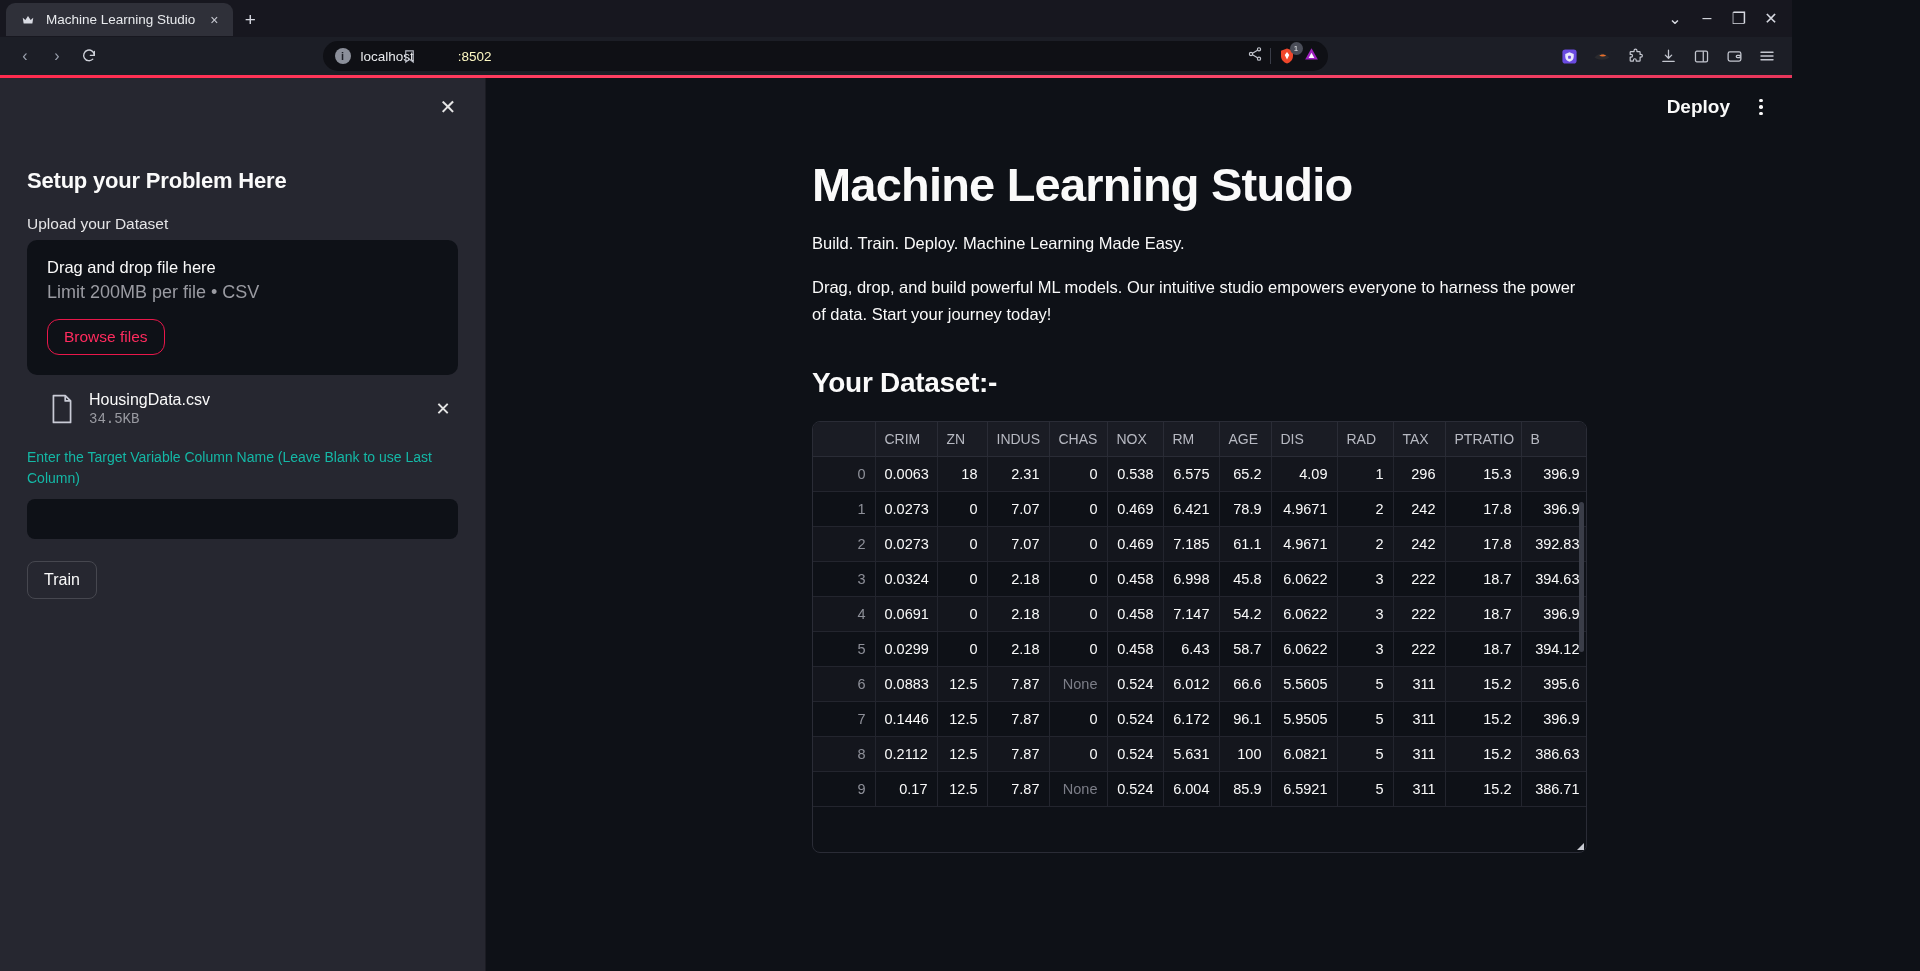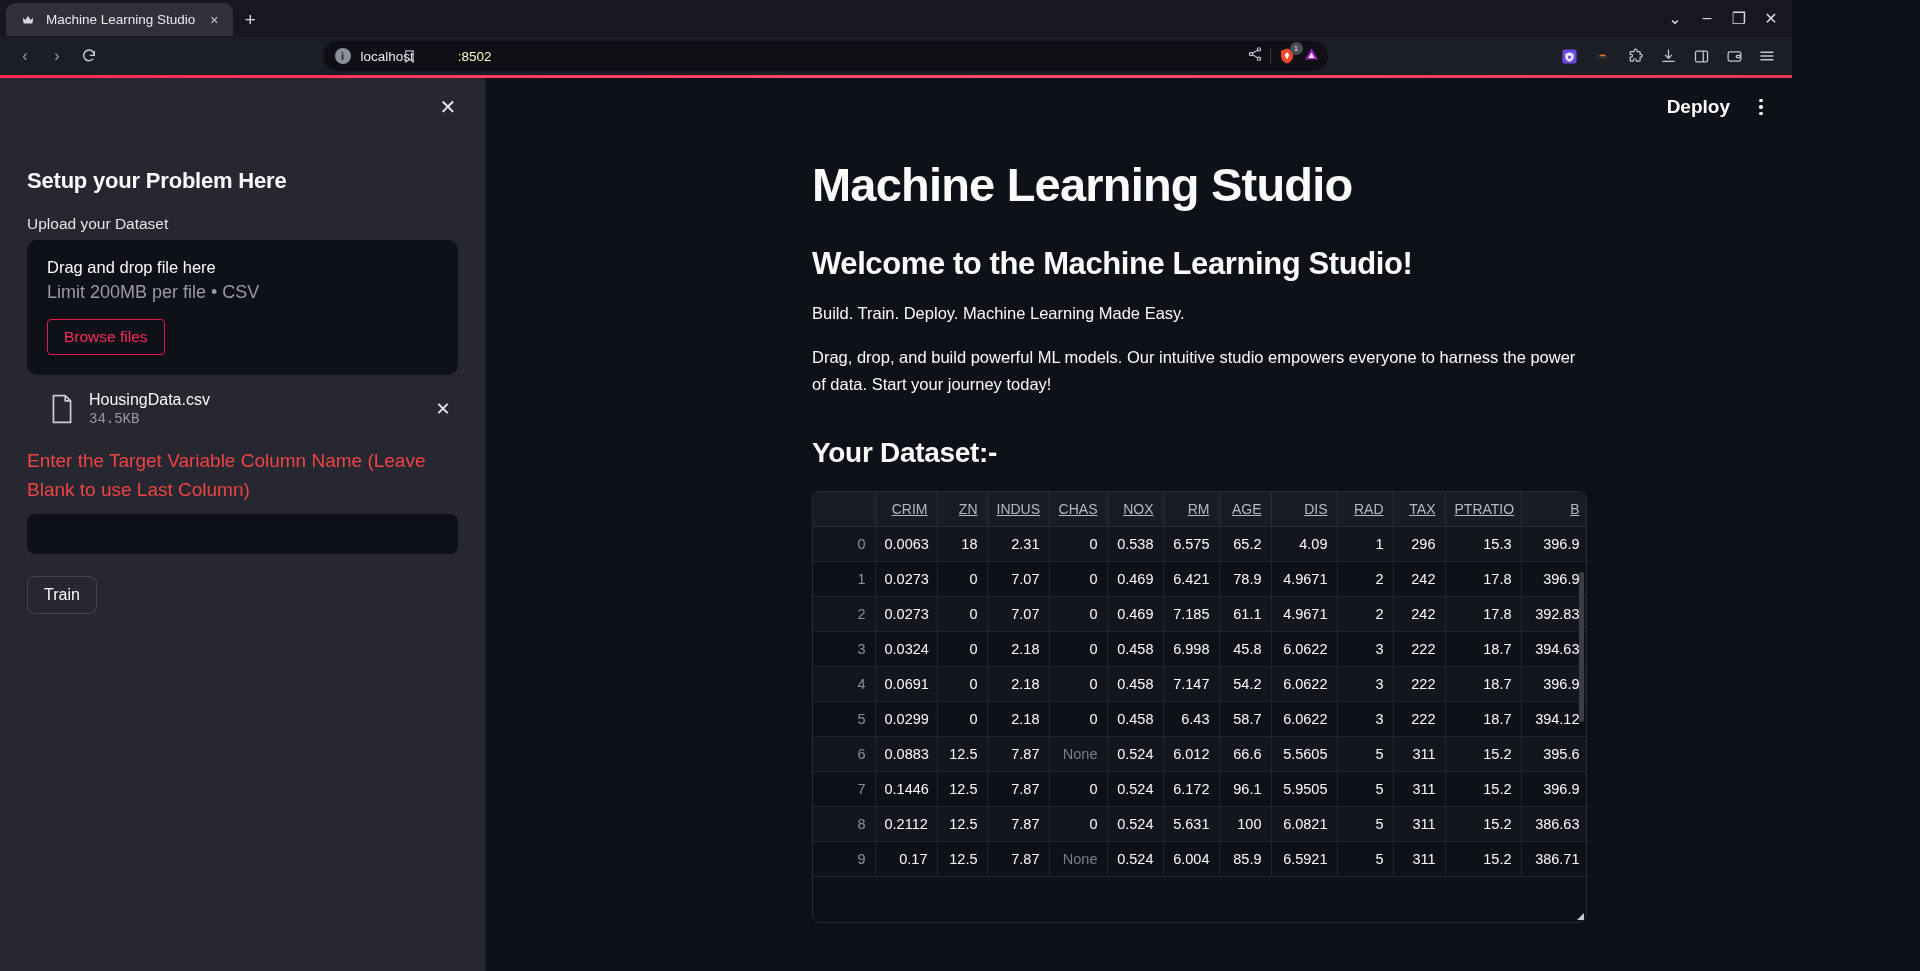--- a/index.html
+++ b/index.html
@@ -87,31 +87,31 @@
     padding: 0 16px; color:#fafafa; font-size:16px;
   }
   .chev { color:#d2d3d8; font-size:12px; }
   .dropzone {
     background:#0e1117; border-radius: 10px; padding: 18px 20px 20px 20px; margin-top: 6px;
   }
   .dz-title { color:#fafafa; font-size:16.5px; }
   .dz-sub { color:#9a9ba2; font-size:18px; margin-top: 5px; }
   .browse {
     margin-top: 16px; display:inline-flex; align-items:center; justify-content:center;
-    height: 36px; padding: 0 16px; border:1px solid #e8174a; border-radius: 4px;
+    height: 36px; padding: 0 16px; border:1px solid #e8174a; border-radius: 12px;
     color:#ff2b5e; font-size:15.5px; background:transparent;
   }
   .fileitem { display:flex; align-items:center; gap:14px; margin-top: 16px; padding-left: 22px; }
   .file-icon { width:26px; height: 30px; flex:none; }
   .file-meta { flex:1; }
   .file-name { color:#fafafa; font-size:16px; }
   .file-size { color:#9a9ba2; font-size:14px; margin-top: 2px; font-family: Liberation Mono, monospace; }
   .file-remove { width:30px;height:30px; display:flex;align-items:center;justify-content:center;
     color:#e6e6e6; font-size:18px; font-weight:300; }
-  .sb-help { color:#ef4444; font-size:19px; line-height:1.5; margin-top: 20px; }
+  .sb-help { color:#14b8a6; font-size:14px; line-height:1.5; margin-top: 20px; }
   .textinput { height:40px; background:#0e1117; border-radius:8px; margin-top: 10px; }
   .train-btn {
     margin-top: 22px; display:inline-flex; align-items:center; justify-content:center;
     height:38px; padding: 0 16px; border:1px solid #46474f; border-radius:8px;
     color:#fafafa; font-size:16px; background:transparent;
   }
 
   
   .main { flex:1; position:relative; overflow:hidden; }
   .topbar {
@@ -130,22 +130,22 @@
   .h3 { color:#fafafa; font-size:28px; font-weight:700; margin-top: 40px; letter-spacing:-0.3px;}
 
   .table-wrap {
     margin-top: 22px; width: 775px; height: 432px;
     border:1px solid #2a2c36; border-radius: 8px; overflow:hidden; position:relative;
     background:#0e1117;
   }
   table { border-collapse: collapse; width: 100%; table-layout: fixed; }
   thead th {
     background:#1a1c24; color:#b7b9c2; font-weight:400; font-size:14px;
-    text-align:right; padding: 9px 9px; border-right:1px solid #2a2c36;
-    border-bottom:1px solid #2a2c36; white-space:nowrap;text-decoration:underline;
+    text-align:left; padding: 9px 9px; border-right:1px solid #2a2c36;
+    border-bottom:1px solid #2a2c36; white-space:nowrap;
   }
   thead th:first-child { width: 62px; }
   tbody td {
     color:#fafafa; font-size:14.5px; text-align:right; padding: 9px 9px;
     border-right:1px solid #23252e; border-bottom:1px solid #23252e; white-space:nowrap;
   }
   tbody td.idx { color:#8e9099; background:#0e1117; }
   tbody td.none { color:#7c7e88; }
   tbody tr:nth-child(odd) td { background:#14161d; }
   tbody tr:nth-child(odd) td.idx { background:#14161d; }
@@ -317,21 +317,20 @@
         <div class="deploy">Deploy</div>
         <div class="kebab">
             <i></i>
             <i></i>
             <i></i>
           </div>
       </div>
 
       <div class="content">
         <div class="h1">Machine Learning Studio</div>
-        <div class="h2">Welcome to the Machine Learning Studio!</div>
         <div class="p">Build. Train. Deploy. Machine Learning Made Easy.</div>
         <div class="p">Drag, drop, and build powerful ML models. Our intuitive studio empowers everyone to harness the power of data. Start your journey today!</div>
         <div class="h3">Your Dataset:-</div>
 
         <div class="table-wrap">
           <table>
             <thead>
               <tr>
                 <th></th>
               <th class="col-crim">CRIM</th>

